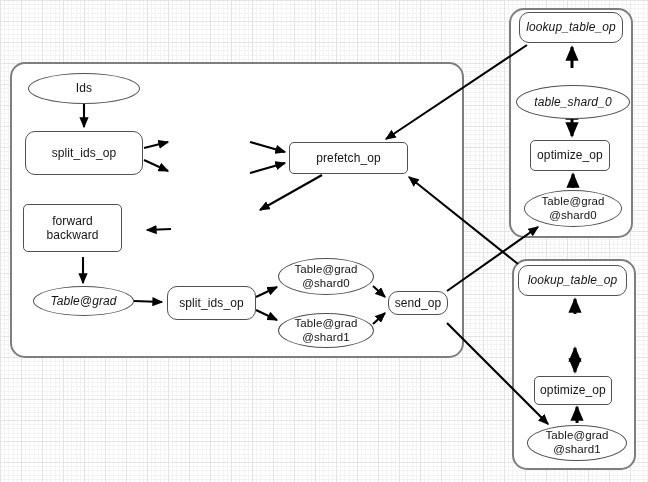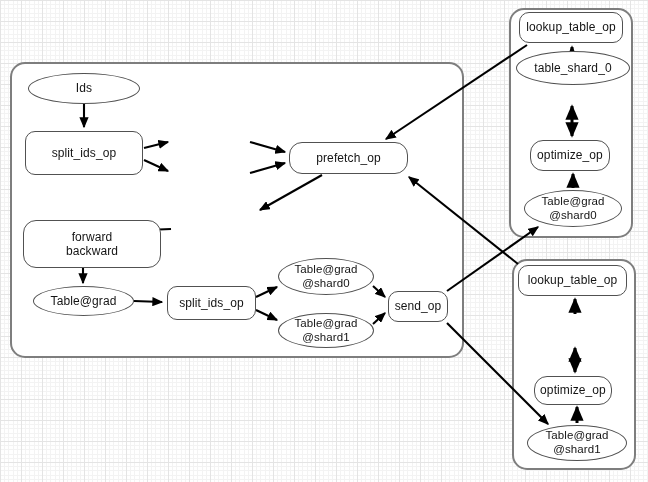--- a/index.html
+++ b/index.html
@@ -26,23 +26,23 @@
   svg.edges line { stroke:#000; stroke-width:2.1; }
   svg.edges line.bold { stroke-width:3; }
   .node {
     position:absolute; box-sizing:border-box; z-index:3;
     background:#ffffff; border:1.4px solid #515151;
     display:flex; align-items:center; justify-content:center;
     text-align:center; font-size:12px; line-height:1.18;
     white-space:pre-line; letter-spacing:0.1px;
   }
   .node.rect { border-radius:10px; }
-  .node.rect.r12 { border-radius:13px; }
+  .node.rect.r12 { border-radius:5px; }
   .node.ellipse { border-radius:50%; }
-  .node.f12 { font-size:12px; }
+  .node.f12 { font-size:12px;font-style:italic; }
   .node.f11 { font-size:11.5px; }
 </style>
 </head>
 <body>
 
 <div class="canvas">
 
   <div class="group" style="left:10px; top:62px; width:454px; height:296px"></div>
   <div class="group" style="left:509px; top:8px; width:124px; height:230px"></div>
   <div class="group" style="left:512px; top:259px; width:124px; height:211px"></div>
@@ -74,32 +74,32 @@
     <line class="bold" x1="572" y1="106" x2="572" y2="136" marker-start="url(#ah)" marker-end="url(#ah)"></line>
     <line class="bold" x1="573" y1="188" x2="573" y2="174" marker-end="url(#ah)"></line>
     <line class="bold" x1="575" y1="314" x2="575" y2="299" marker-end="url(#ah)"></line>
     <line class="bold" x1="575" y1="348" x2="575" y2="372" marker-start="url(#ah)" marker-end="url(#ah)"></line>
     <line class="bold" x1="577" y1="423" x2="577" y2="407" marker-end="url(#ah)"></line>
   </svg>
 
   <div class="node ellipse" style="left:28px; top:73px; width:112px; height:31px">Ids</div>
   <div class="node rect" style="left:25px; top:131px; width:118px; height:44px">split_ids_op</div>
   <div class="node rect r12" style="left:289px; top:142px; width:119px; height:32px">prefetch_op</div>
-  <div class="node rect r12" style="left:23px; top:220px; width:138px; height:48px">forward
+  <div class="node rect r12" style="left:23px; top:204px; width:99px; height:48px">forward
 backward</div>
   <div class="node ellipse f12" style="left:33px; top:286px; width:101px; height:30px">Table@grad</div>
   <div class="node rect" style="left:167px; top:286px; width:89px; height:34px">split_ids_op</div>
   <div class="node ellipse f11" style="left:278px; top:258px; width:96px; height:37px">Table@grad
 @shard0</div>
   <div class="node ellipse f11" style="left:278px; top:313px; width:96px; height:35px">Table@grad
 @shard1</div>
-  <div class="node rect" style="left:388px; top:291px; width:60px; height:31px">send_op</div>
+  <div class="node rect" style="left:388px; top:291px; width:60px; height:24px">send_op</div>
 
   <div class="node rect f12" style="left:519px; top:12px; width:104px; height:31px">lookup_table_op</div>
-  <div class="node ellipse f12" style="left:516px; top:51px; width:114px; height:34px">table_shard_0</div>
+  <div class="node ellipse f12" style="left:516px; top:85px; width:114px; height:34px">table_shard_0</div>
   <div class="node rect r12" style="left:530px; top:140px; width:80px; height:31px">optimize_op</div>
   <div class="node ellipse f11" style="left:524px; top:190px; width:98px; height:37px">Table@grad
 @shard0</div>
 
   <div class="node rect f12" style="left:518px; top:265px; width:109px; height:31px">lookup_table_op</div>
   <div class="node rect r12" style="left:534px; top:376px; width:78px; height:29px">optimize_op</div>
   <div class="node ellipse f11" style="left:527px; top:425px; width:100px; height:36px">Table@grad
 @shard1</div>
 
 </div>

